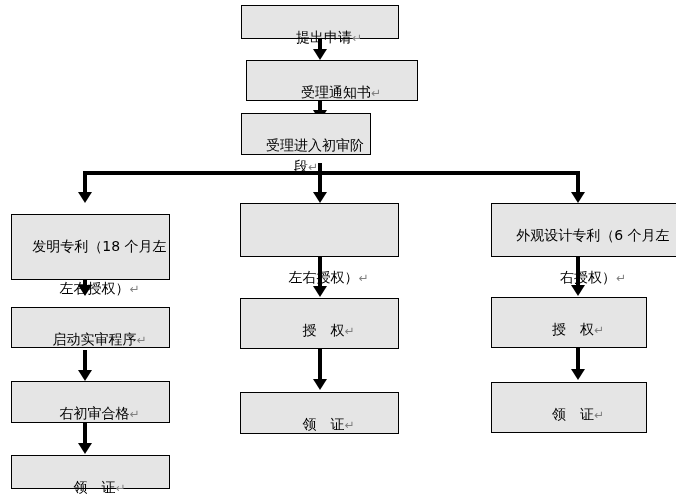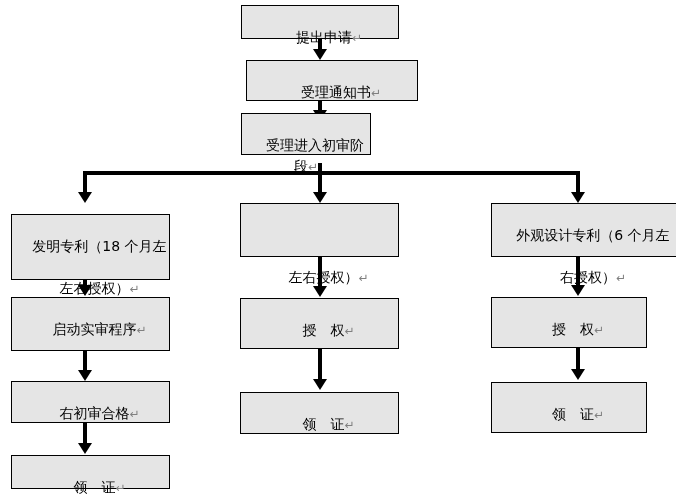--- a/index.html
+++ b/index.html
@@ -96,21 +96,21 @@
   <div class="arrowhead" style="left:571px; top:192px;"></div>
 
   <div class="node" style="left:11px; top:214px; width:159px; height:66px;">
     <span>发明专利（18 个月左</span><br>
     <span>左右授权）</span><span class="pilcrow">↵</span>
   </div>
 
   <div class="vline" style="left:83px; top:257px; height:32px;"></div>
   <div class="arrowhead" style="left:78px; top:285px;"></div>
 
-  <div class="node" style="left:11px; top:297px; width:159px; height:54px;">
+  <div class="node" style="left:11px; top:307px; width:159px; height:41px;">
     <span>启动实审程序</span><span class="pilcrow">↵</span>
   </div>
 
   <div class="vline" style="left:83px; top:350px; height:24px;"></div>
   <div class="arrowhead" style="left:78px; top:370px;"></div>
 
   <div class="node" style="left:11px; top:381px; width:159px; height:42px;">
     <span>右初审合格</span><span class="pilcrow">↵</span>
   </div>
 

